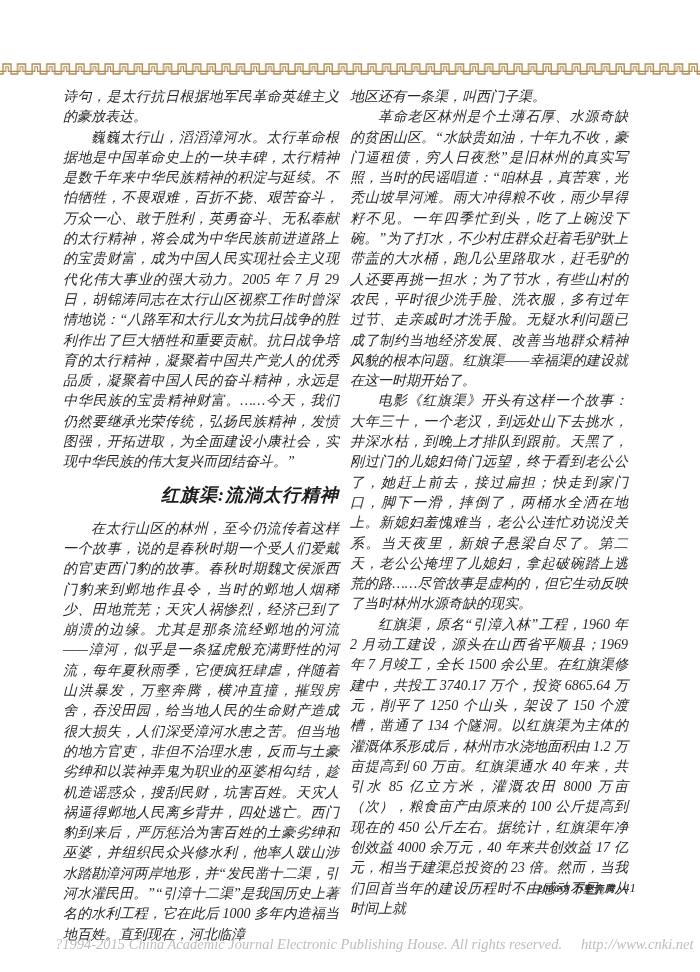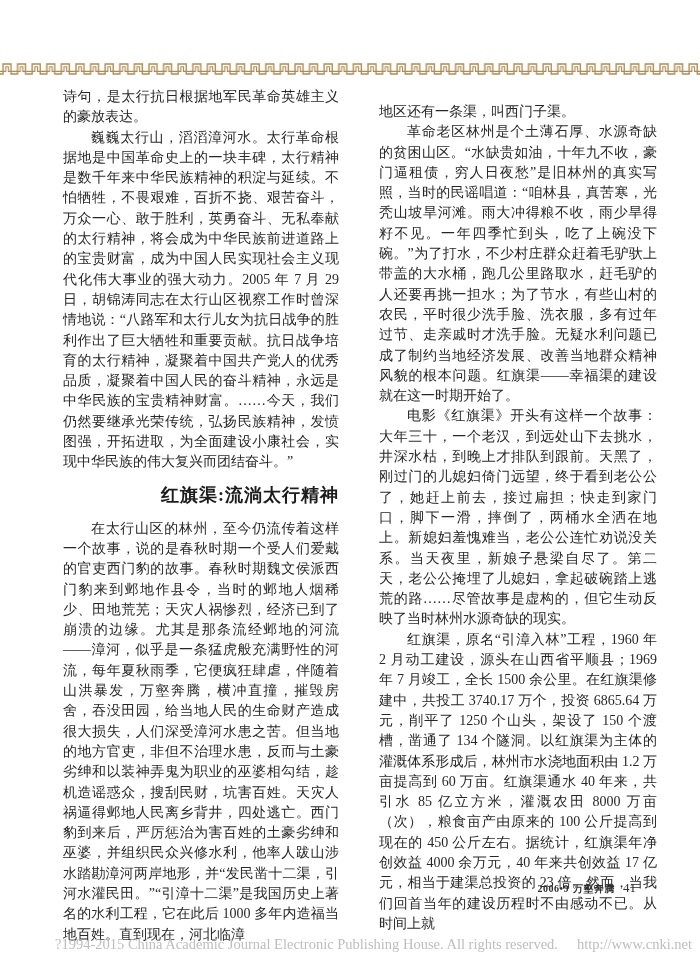--- a/index.html
+++ b/index.html
@@ -12,36 +12,36 @@
   * { box-sizing: border-box; }
   html, body { margin: 0; padding: 0; }
   body {
     width: 700px; height: 972px;
     background: var(--background);
     position: relative;
     overflow: hidden;
     font-family: "Liberation Serif", "DejaVu Serif", serif;
   }
   .page {
-    position: absolute; inset: 0;
+    position: absolute; inset: 0; font-style: italic;
   }
   .border-top {
     position: absolute; left: 0; top: 61px;
     width: 700px; height: 16px;
     color: var(--border_gold);
     display: block;
   }
   .col {
     position: absolute; top: 87px;
     font-size: 14px; line-height: 20.3px;
     text-align: justify;
     color: var(--body_text);
   }
   .col-left  { left: 63px;  width: 276px; }
-  .col-right { left: 379px; width: 278px; margin-top: 15px; }
+  .col-right { left: 350px; width: 278px; }
   .col p {
     margin: 0;
     text-indent: 2em;
   }
   .col p.continuation { text-indent: 0; }
   .col h2.section-heading {
     font-size: 18px;
     line-height: 22px;
     font-weight: bold;
     text-align: right;

